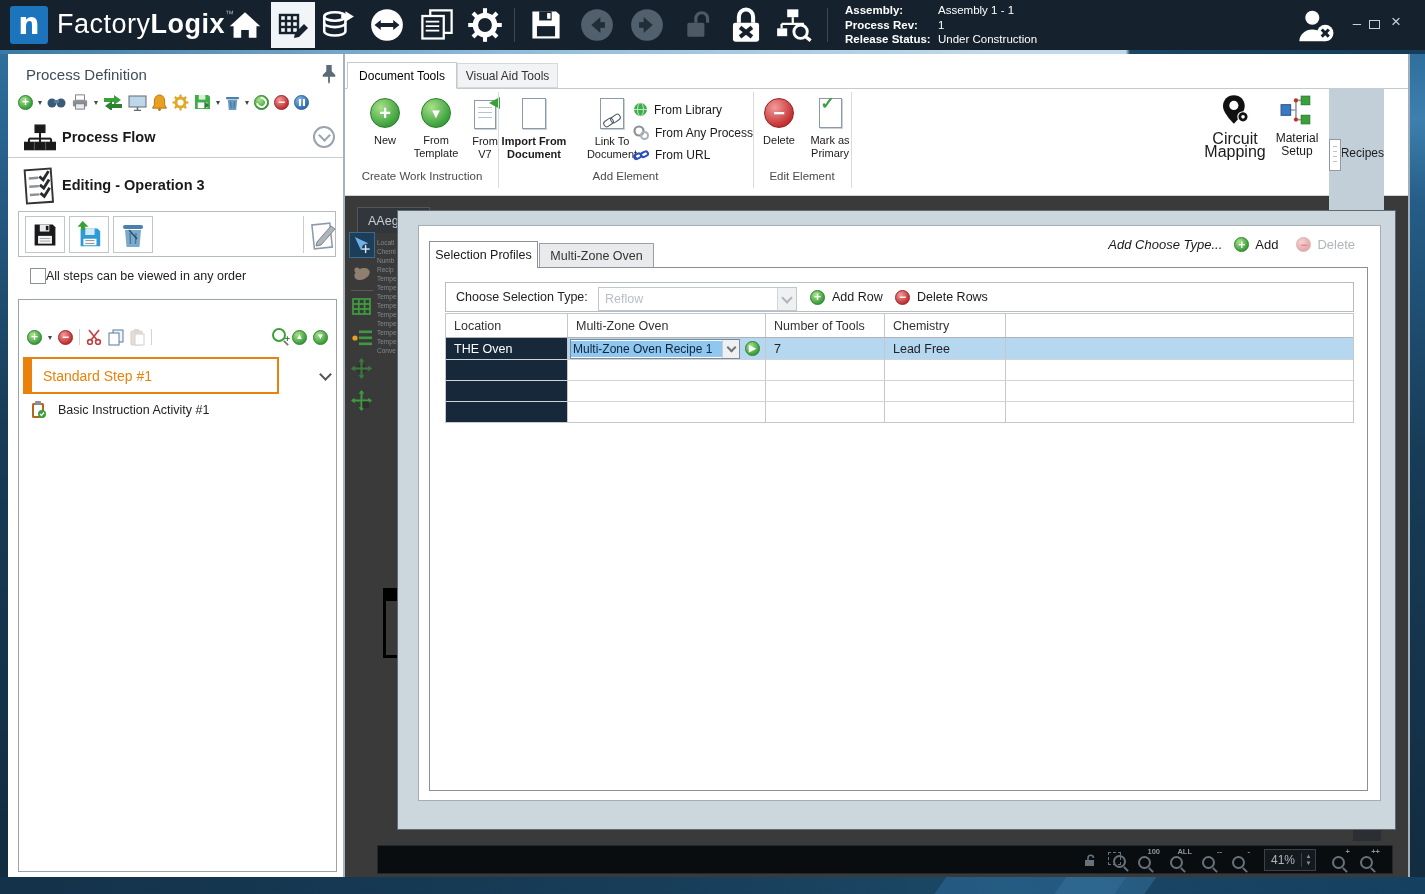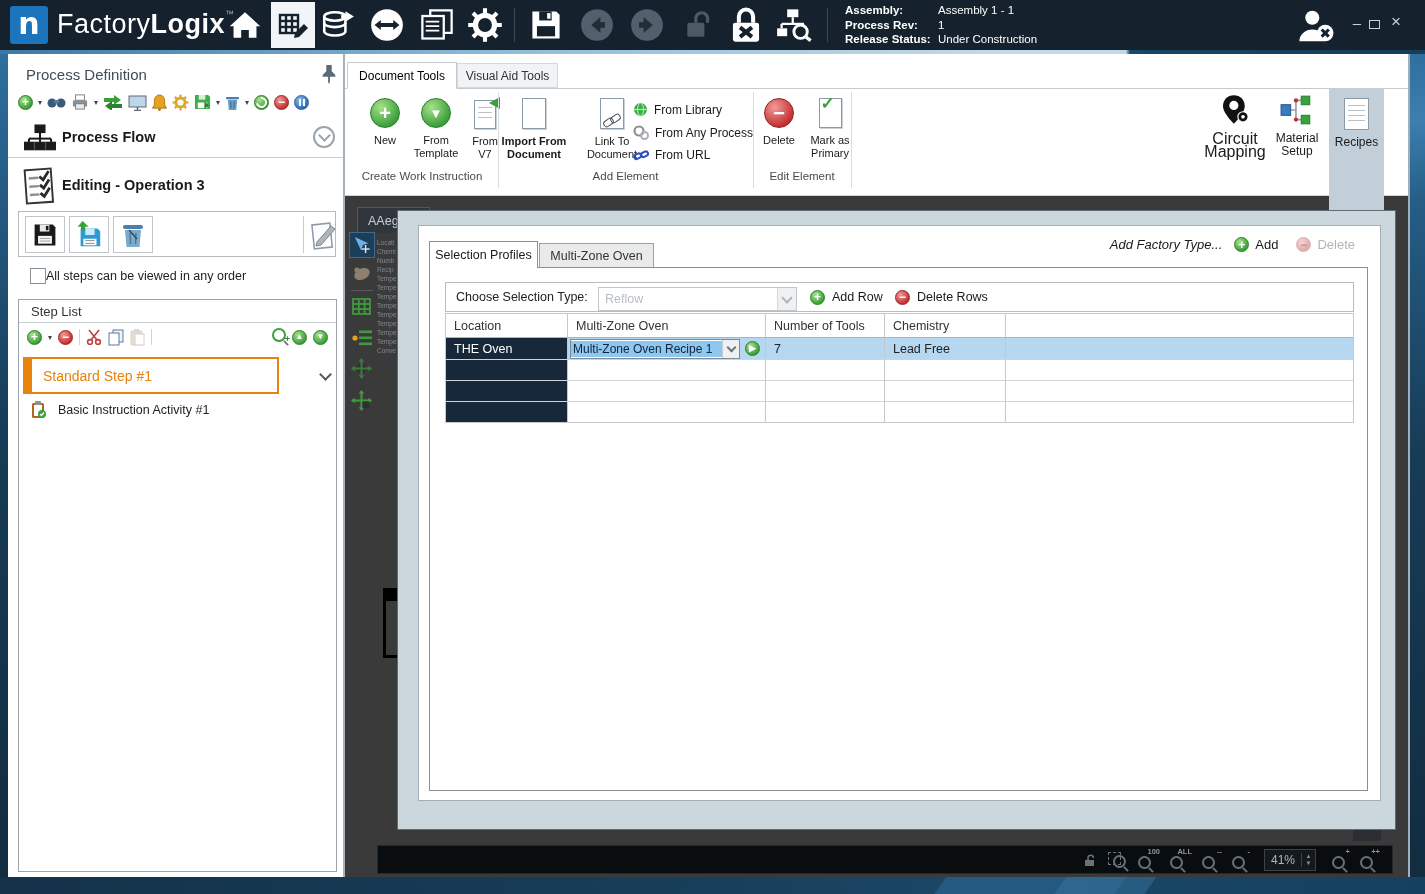--- a/index.html
+++ b/index.html
@@ -357,23 +357,20 @@
           </svg>
       </div>
     </div>
 
     <div class="a fx" style="left:22px;top:214px;">
       <span style="width:14px;height:14px;border:1px solid #8a9199;background:#fff;display:inline-block;"></span>
       <span style="font-size:12.5px;color:#222;">All steps can be viewed in any order</span>
     </div>
 
     <div class="a" style="left:10px;top:245px;width:319px;height:573px;border:1px solid #9aa2aa;background:#fff;">
-      <div class="a fx" style="left:0;top:0;width:317px;height:23px;border-bottom:1px solid #c8cdd2;padding-left:12px;">
-        <span style="font-size:13px;color:#333;">Step List</span>
-      </div>
       <div class="a fx" style="left:0;top:24px;width:317px;height:26px;padding:0 8px;gap:6px;">
         <span class="cir cgreen c15">+</span>
         <span class="drop">▾</span>
         <span class="cir cred c15">−</span>
         <span style="width:1px;height:16px;background:#d0d4d8;"></span>
         <svg width="16" height="16" viewBox="0 0 16 16">
             <g stroke="#c04040" stroke-width="1.6" fill="none">
               <line x1="3" y1="1" x2="11" y2="11"></line>
               <line x1="13" y1="1" x2="5" y2="11"></line>
               <circle cx="4" cy="13" r="2.4"></circle>
@@ -509,21 +506,21 @@
         <polyline points="10,15 15,15 15,6 20,6" fill="none" stroke="#9aa0a6" stroke-width="1.6"></polyline>
         <polyline points="15,15 15,24 20,24" fill="none" stroke="#9aa0a6" stroke-width="1.6"></polyline>
         <rect x="1" y="10" width="9" height="10" fill="#3a7ac0" stroke="#2a5a90"></rect>
         <rect x="20" y="2" width="8" height="8" fill="#3aa03a" stroke="#2c8030"></rect>
         <rect x="20" y="20" width="8" height="8" fill="#3aa03a" stroke="#2c8030"></rect>
         <circle cx="15" cy="6" r="2" fill="#c03030"></circle>
           <circle cx="15" cy="24" r="2" fill="#c03030"></circle>
       </svg>
       <span class="glabel" style="font-size:12px;">Material Setup</span>
     </div>
-    <div class="a" style="left:984px;top:34px;width:55px;height:124px;background:#c2cfd9;z-index:3;display:flex;flex-direction:column;align-items:center;">
+    <div class="a" style="left:984px;top:34px;width:55px;height:124px;background:#c2cfd9;z-index:3;display:flex;flex-direction:row;align-items:center;">
       <span class="page" style="width:23px;height:30px;margin-top:10px;">
         <span class="pline" style="top:6px;"></span>
           <span class="pline" style="top:11px;"></span>
           <span class="pline" style="top:16px;"></span>
           <span class="pline" style="top:21px;"></span>
       </span>
       <span class="glabel" style="font-size:12px;">Recipes</span>
     </div>
   </div>
 
@@ -659,21 +656,21 @@
           <span class="smag" style="position:absolute;left:0;bottom:0;"></span>
         </span>
     </div>
     <div class="a" style="left:1008px;top:633px;width:28px;height:12px;background:#2b2f33;"></div>
   </div>
 
   <div class="a" style="left:397px;top:210px;width:999px;height:620px;background:#ccd6dd;border:1px solid #5f6a73;z-index:5;">
     <div class="a" style="left:20px;top:14px;width:963px;height:576px;background:#fff;border:1px solid #a6adb3;"></div>
 
     <div class="a fx" style="right:40px;top:26px;gap:8px;">
-      <span style="font-size:13px;font-style:italic;color:#1a1a1a;margin-right:4px;">Add Factory Type...</span>
+      <span style="font-size:13px;font-style:italic;color:#1a1a1a;margin-right:4px;">Add Choose Type...</span>
       <span class="fx" style="gap:6px;">
         <span class="cir cgreen c15">+</span>
         <span style="font-size:13px;color:#1a1a1a;">Add</span>
       </span>
       <span class="fx" style="gap:6px;margin-left:10px;">
         <span class="cir cred-dim c15" style="color:#d88;">−</span>
         <span style="font-size:13px;color:#b0b6ba;">Delete</span>
       </span>
     </div>
 

